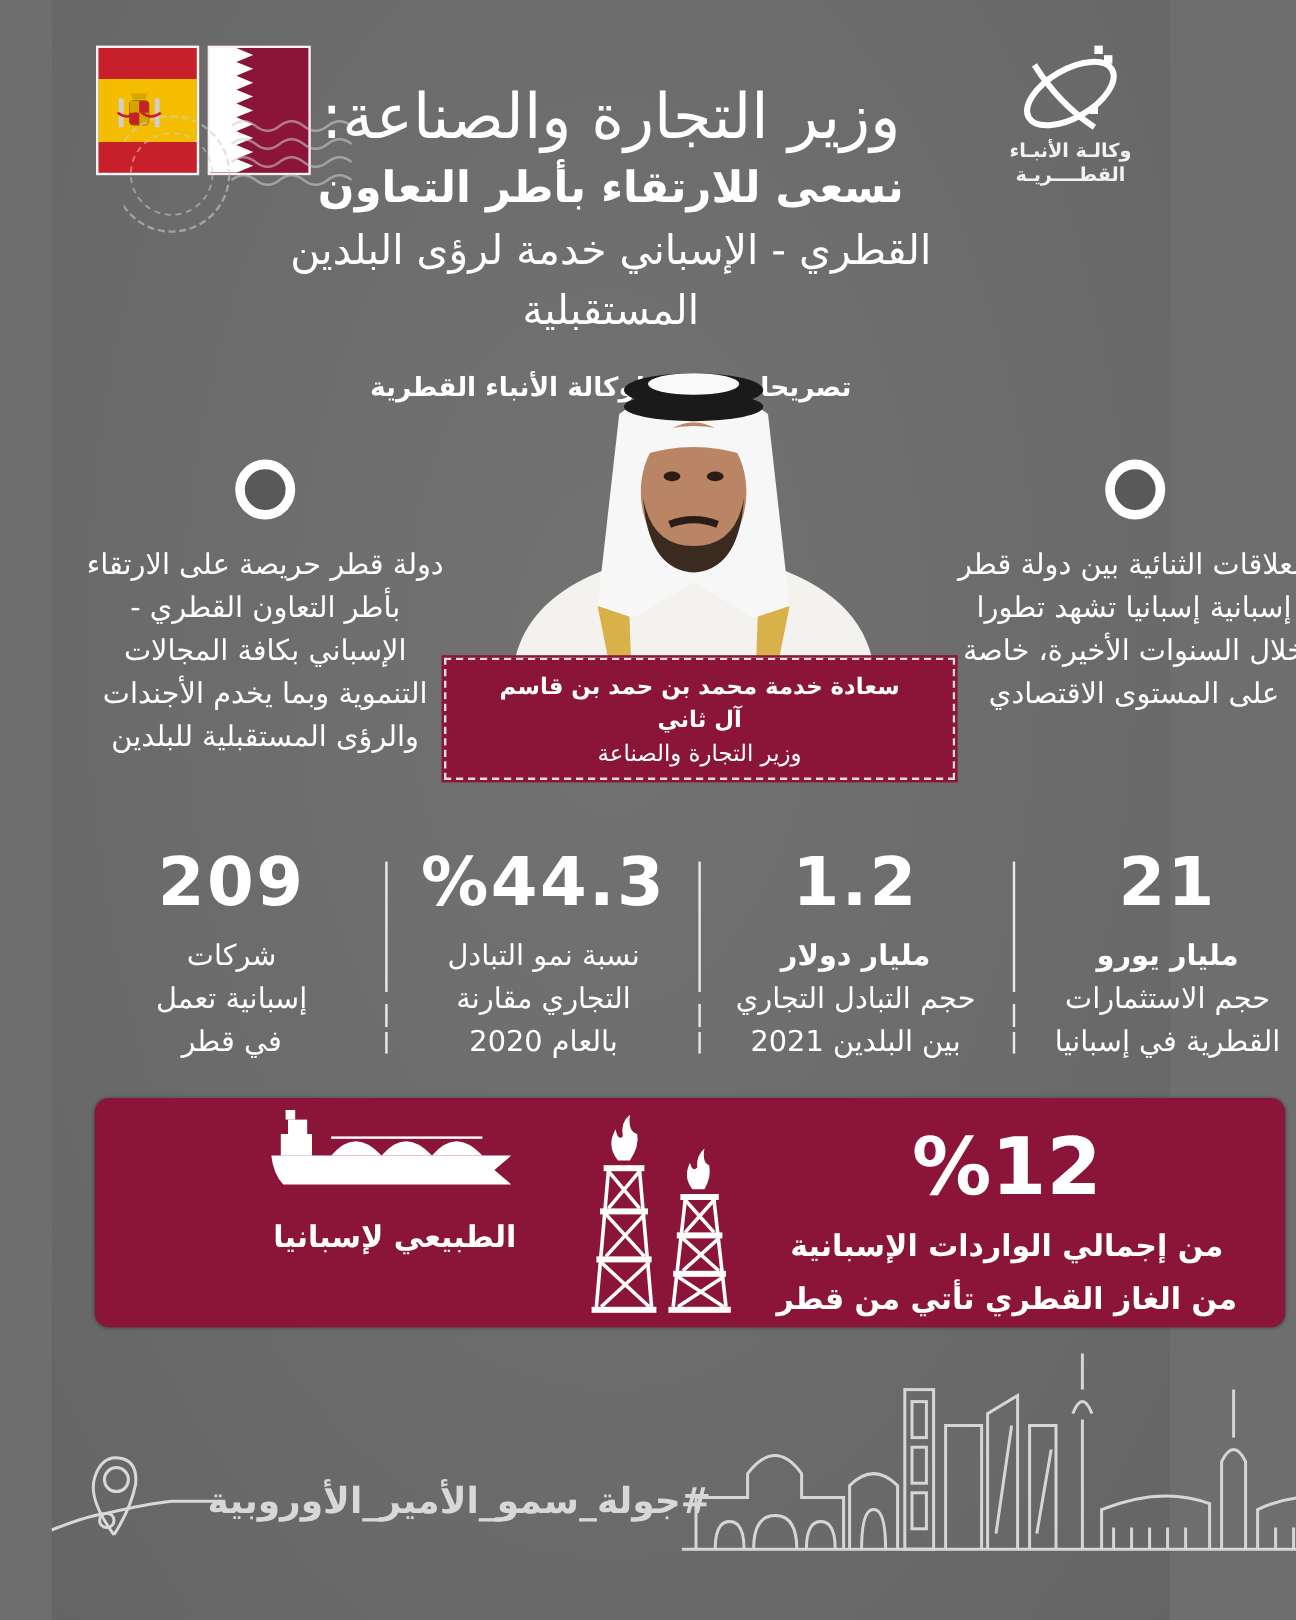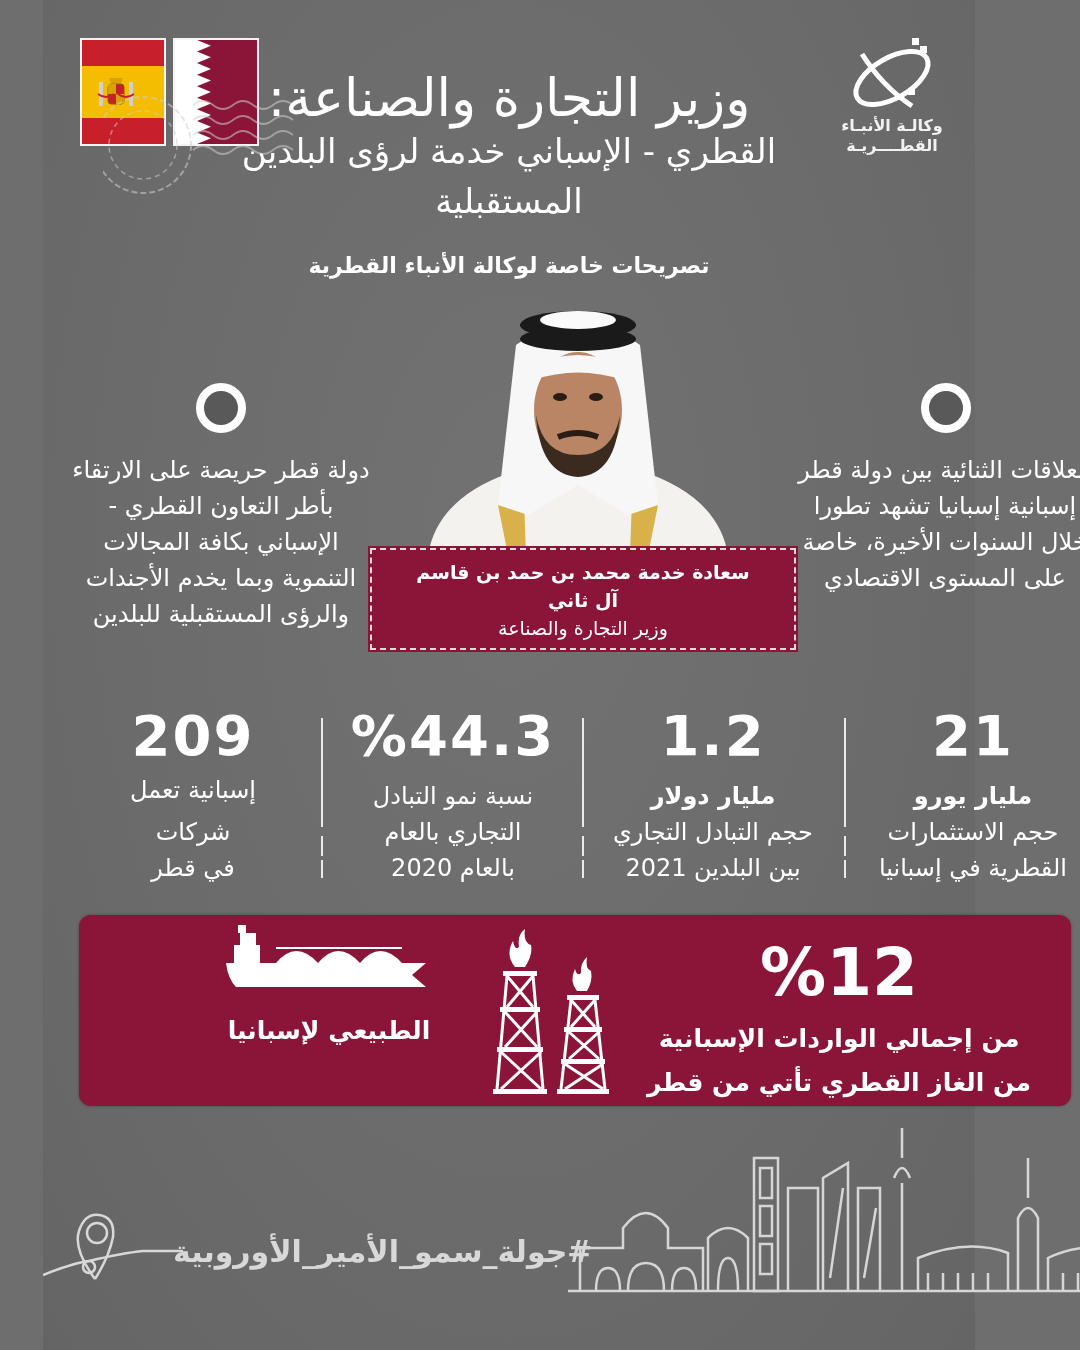--- a/index.html
+++ b/index.html
@@ -112,20 +112,21 @@
       <rect x="70" y="2" width="7" height="7" fill="#fff"></rect>
       <rect x="78" y="10" width="7" height="7" fill="#fff"></rect>
       <rect x="66" y="52" width="7" height="7" fill="#fff"></rect>
     </svg>
     <div class="logo-text">وكالـة الأنبـاء</div>
     <div class="logo-text">القطــــريـة</div>
   </div>
 
   <div class="titles">
     <div class="t1">وزير التجارة والصناعة:</div>
+    <div class="t2">نسعى للارتقاء بأطر التعاون</div>
     <div class="t3">القطري - الإسباني خدمة لرؤى البلدين المستقبلية</div>
     <div class="t4">تصريحات خاصة لوكالة الأنباء القطرية</div>
   </div>
 
   <svg class="portrait" viewBox="0 0 300 250">
     <path d="M0 250 Q10 190 90 165 L150 175 L210 165 Q290 190 300 250 Z" fill="#f4f2ee"></path>
     <path d="M70 200 L95 165 L98 250 L80 250 Z" fill="#d9b14a"></path>
     <path d="M230 200 L205 165 L202 250 L220 250 Z" fill="#d9b14a"></path>
     <path d="M88 40 Q150 -5 212 40 L230 200 L200 210 L150 180 L100 210 L70 200 Z" fill="#f7f7f7"></path>
     <ellipse cx="150" cy="20" rx="58" ry="14" fill="#1a1a1a"></ellipse>
@@ -158,27 +159,27 @@
     </div>
     <div class="stat">
       <div class="num">1.2</div>
       <div class="unit">مليار دولار</div>
       <div class="desc">حجم التبادل التجاري</div>
       <div class="desc">بين البلدين 2021</div>
     </div>
     <div class="stat">
       <div class="num">%44.3</div>
       <div class="desc first">نسبة نمو التبادل</div>
-      <div class="desc">التجاري بالعام</div>
+      <div class="desc">التجاري مقارنة</div>
       <div class="desc">بالعام 2020</div>
     </div>
     <div class="stat">
       <div class="num">209</div>
+      <div class="desc first">شركات</div>
       <div class="desc">إسبانية تعمل</div>
-      <div class="desc first">شركات</div>
       <div class="desc">في قطر</div>
     </div>
   </div>
   <div class="divider" style="left:278px;"></div>
   <div class="divider" style="left:539px;"></div>
   <div class="divider" style="left:801px;"></div>
 
   <div class="gas-panel">
     <div class="gas-left">
       <svg width="206" height="72" viewBox="0 0 206 72">

